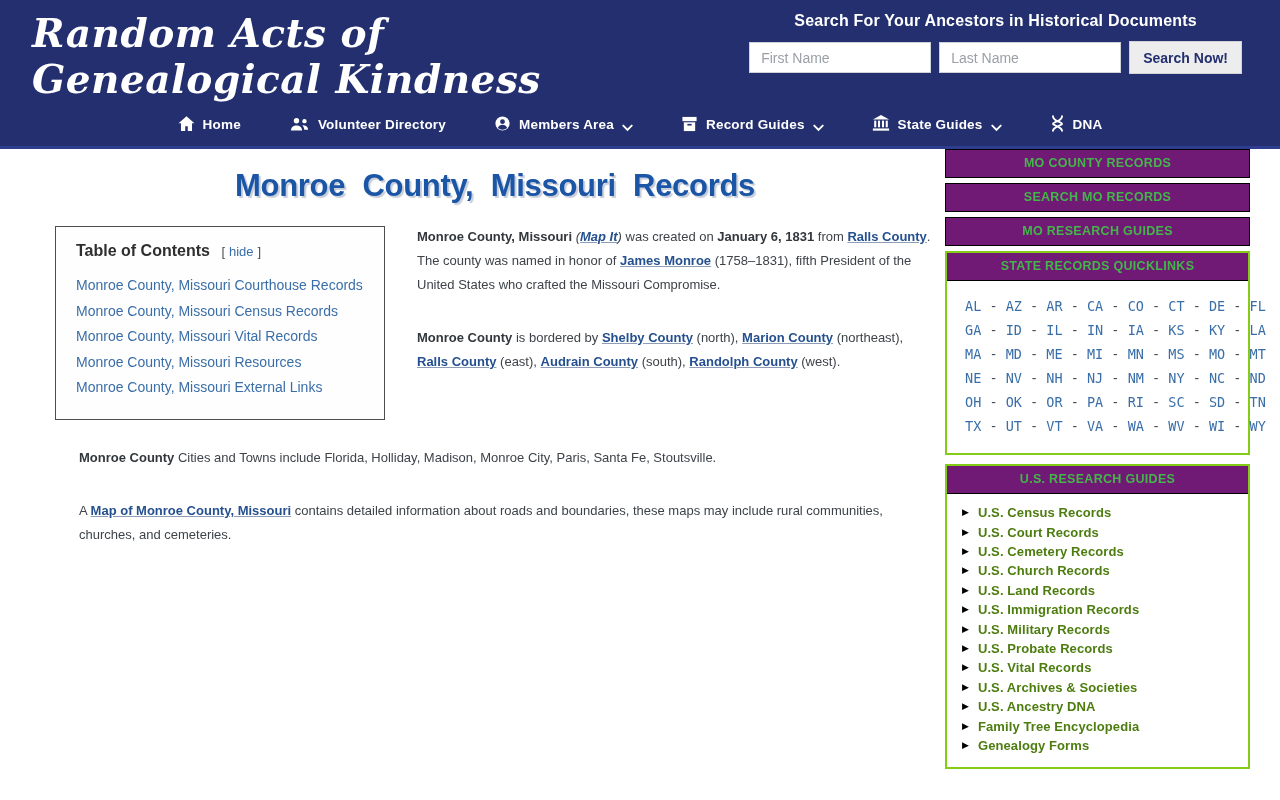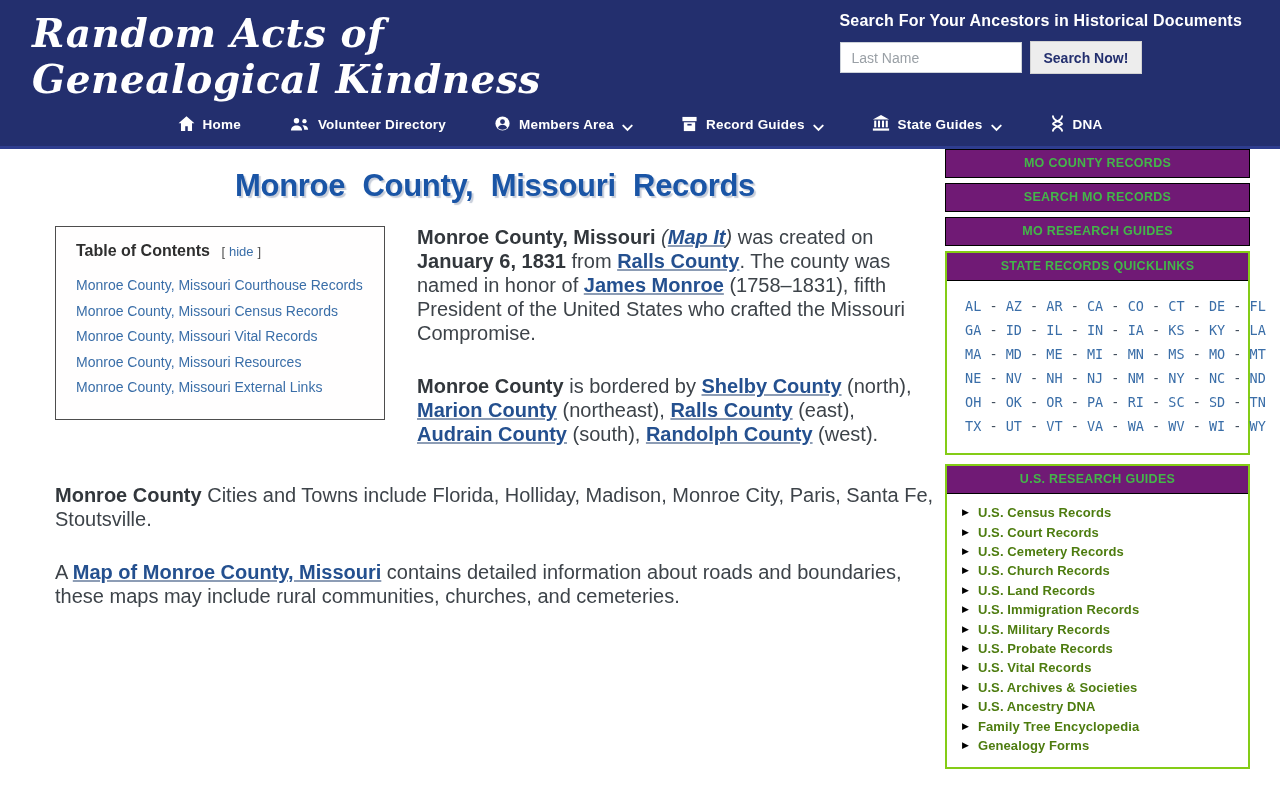--- a/index.html
+++ b/index.html
@@ -42,21 +42,21 @@
   .toc { float:left; width:330px; border:1px solid #4d4d4d; background:#fffefe;
          padding:15px 20px 24px; margin:1px 32px 18px 0; }
   .toc-head { font-size:16px; color:#2e2e2e; font-weight:bold; }
   .toc-toggle { font-weight:normal; font-size:13px; color:#4d4d4d; margin-left:7px; }
   .toc-hide { color:#3a6ea8; text-decoration:none; cursor:pointer; margin:0 4px; }
   .toc-link { display:block; color:#3a6ea8; font-size:14px; margin-top:9.5px;
               text-decoration:none; cursor:pointer; }
   .toc-link:first-child { margin-top:17px; }
 
   
-  #paragraphs p { font-size:20px; color:#3d4349; line-height:24px; margin:0 0 29px; }
+  #paragraphs p { font-size:13px; color:#3d4349; line-height:24px; margin:0 0 29px;padding-left:24px; }
   #paragraphs p:nth-child(3) { clear:both; padding-top:8px; }
   #paragraphs .b { font-weight:bold; color:#32373c; }
   #paragraphs .i { font-style:italic; }
   #paragraphs a.l { color:#24508f; font-weight:bold; text-decoration:underline;
                     text-decoration-color:#8d9db5; cursor:pointer; }
 
   
   aside { width:305px; flex:0 0 305px; }
   .side-hdr-bar, .side-bar-hdr {
     background:#701a75; color:#43b649; font-weight:bold; font-size:12.5px;
@@ -83,20 +83,21 @@
 
 <header class="site-header">
   <div class="header-top">
     <div class="logo">
       <div>Random Acts of</div>
       <div>Genealogical Kindness</div>
     </div>
     <div class="search-block">
       <div class="search-title">Search For Your Ancestors in Historical Documents</div>
       <div class="search-row">
+        <input class="search-input" type="text" placeholder="First Name" style="">
         <input class="search-input" type="text" placeholder="Last Name" style="">
         <button class="search-btn">Search Now!</button>
       </div>
     </div>
   </div>
   <nav class="main-nav" id="main-nav">
       <div class="nav-item">
         <span class="nav-icon">
           <svg width="17" height="16" viewBox="0 0 24 22" fill="#fff">
             <path d="M12 0 0.8 10h3.4v11h6v-7h3.6v7h6V10h3.4z"></path>

